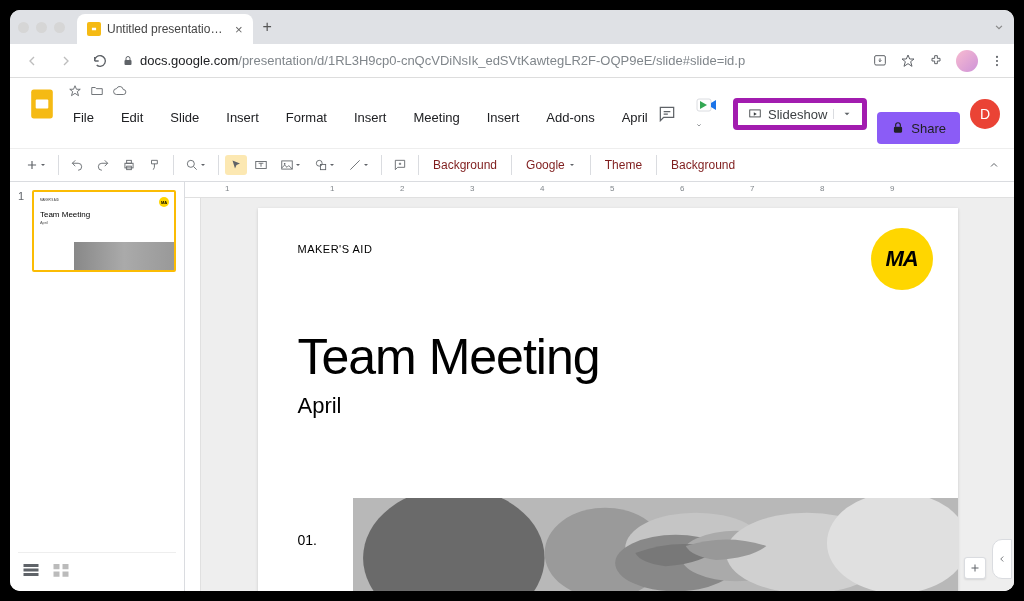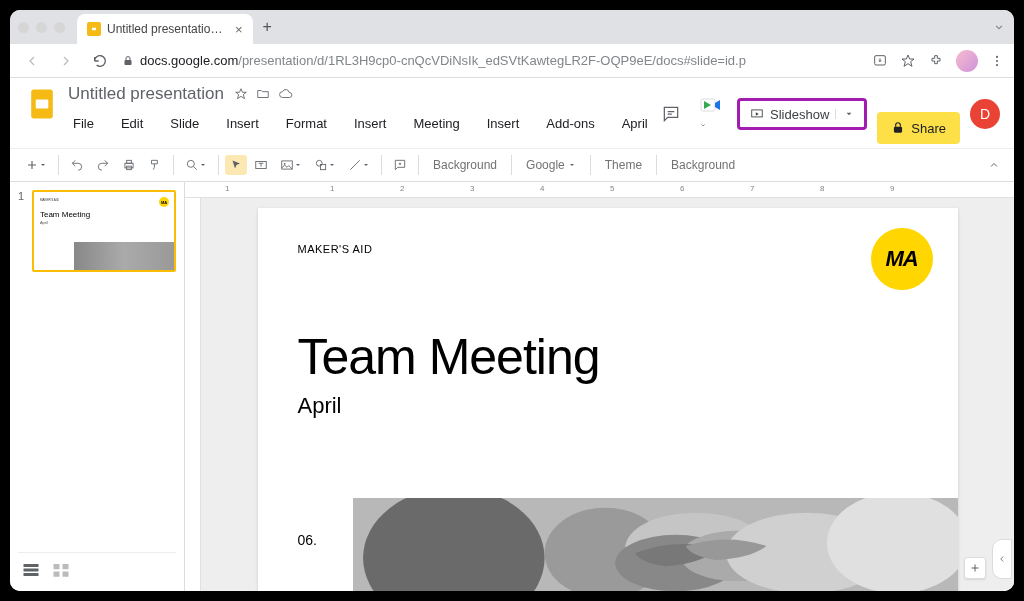--- a/index.html
+++ b/index.html
@@ -32,31 +32,31 @@
   .app-logo { width: 36px; height: 36px; margin-right: 8px; margin-top: 2px; }
   .title-area { flex: 1; }
   .doc-title-row { display: flex; align-items: center; gap: 10px; }
   .doc-title { font-size: 17px; color: #5f6368; }
   .title-icons { display: flex; gap: 8px; color: #5f6368; }
   .menu-row { display: flex; gap: 17px; font-size: 13px; color: #202124; margin-top: 10px; }
   .menu-item { padding: 2px 5px; cursor: pointer; border-radius: 3px; }
   .last-edit { color: #80868b; text-decoration: underline; margin-left: 8px; cursor:pointer;}
   .header-right { display: flex; align-items: center; gap: 10px; }
   .icon-btn { color: #5f6368; padding: 4px; cursor: pointer; }
-  .slideshow-btn { display: flex; align-items: center; border: 3px solid #a21caf; border-radius: 4px; height: 32px; padding: 0 10px; font-size: 13px; color: #3c4043; cursor: pointer; gap: 6px; }
+  .slideshow-btn { display: flex; align-items: center; border: 5px solid #a21caf; border-radius: 4px; height: 32px; padding: 0 10px; font-size: 13px; color: #3c4043; cursor: pointer; gap: 6px; }
   .slideshow-drop { border-left: 1px solid #dadce0; padding-left: 8px; color:#5f6368;}
-  .share-btn { background: #fde047; color: #202124; border-radius: 4px; height: 32px; padding: 0 14px; display: flex; align-items: center; font-size: 13px; font-weight: 500; cursor: pointer; gap: 6px; margin-top: 28px; }
+  .share-btn { background: #8b5cf6; color: #202124; border-radius: 4px; height: 32px; padding: 0 14px; display: flex; align-items: center; font-size: 13px; font-weight: 500; cursor: pointer; gap: 6px; margin-top: 28px; }
   .user-avatar { width: 30px; height: 30px; border-radius: 50%; background: #ea4335; color: #fff; display: flex; align-items: center; justify-content: center; font-size: 14px; font-weight: 500; }
 
   
   .toolbar { height: 34px; border-top: 1px solid #eee; border-bottom: 1px solid #dadce0; display: flex; align-items: center; padding: 0 10px; gap: 2px; margin-top: 4px; }
   .tb-sep { width: 1px; height: 20px; background: #dadce0; margin: 0 4px; }
   .tb-btn { padding: 4px 5px; color: #5f6368; cursor: pointer; display: flex; align-items: center; font-size: 12px; border-radius: 3px; }
   .tb-btn.cursor-sel { background: #fce8b2; }
-  .tb-text-btn { padding: 4px 8px; font-size: 12px; color: #737373; cursor: pointer; border-radius: 3px; display:flex; align-items:center; gap:3px;}
+  .tb-text-btn { padding: 4px 8px; font-size: 12px; color: #7f1d1d; cursor: pointer; border-radius: 3px; display:flex; align-items:center; gap:3px;}
   .collapse-caret { margin-left: auto; color:#5f6368; cursor:pointer; padding:4px;}
 
   
   .main-area { flex: 1; display: flex; overflow: hidden; }
   .slide-panel { width: 175px; border-right: 1px solid #dadce0; padding: 8px; background:#fff; display:flex; flex-direction:column;}
   .thumb-wrap { display: flex; gap: 4px; }
   .thumb-num { font-size: 11px; color: #5f6368; width: 10px; }
   .thumb { width: 145px; height: 82px; border: 2px solid #fbbc04; border-radius: 2px; background: #fff; position: relative; overflow: hidden; cursor:pointer;}
   .thumb-content { padding: 6px; font-size: 6px; }
   .thumb-brand { font-size: 3px; color:#333;}
@@ -130,21 +130,21 @@
           <path d="M4 12a8 8 0 1 1 3 6.2M4 12V6m0 6h6" stroke="#5f6368" stroke-width="2" fill="none"></path>
         </svg>
       </span>
     <div class="url-area">
       <span class="lock-icon">
           <svg width="12" height="12" viewBox="0 0 24 24">
             <rect x="5" y="10" width="14" height="10" rx="2" fill="#5f6368"></rect>
             <path d="M8 10V7a4 4 0 0 1 8 0v3" stroke="#5f6368" stroke-width="2" fill="none"></path>
           </svg>
         </span>
-      <span class="url-text"><span>docs.google.com</span><span class="gray">/presentation/d/1RL3H9cp0-cnQcVDiNsIk_edSVtKawtegLR2F-OQP9eE/docs#slide=id.p</span></span>
+      <span class="url-text"><span>docs.google.com</span><span class="gray">/presentation/d/1RL3H9cp0-cnQcVDiNsIk_edSVtKawtegLR2F-OQP9eE/slide#slide=id.p</span></span>
     </div>
     <div class="tb-right">
       <span>
           <svg width="16" height="16" viewBox="0 0 24 24">
             <rect x="4" y="4" width="16" height="14" rx="2" stroke="#5f6368" stroke-width="1.5" fill="none"></rect>
             <path d="M12 8v5m-2-2l2 2 2-2" stroke="#5f6368" stroke-width="1.5" fill="none"></path>
           </svg>
         </span>
       <span>
           <svg width="16" height="16" viewBox="0 0 24 24">
@@ -169,21 +169,20 @@
 
   <div class="app-header">
     <div class="app-logo">
       <svg viewBox="0 0 40 40">
           <rect x="8" y="4" width="24" height="32" rx="3" fill="#f5ba14"></rect>
           <rect x="13" y="15" width="14" height="10" rx="1" fill="#fff"></rect>
         </svg>
     </div>
     <div class="title-area">
       <div class="doc-title-row">
-        <span class="doc-title">Untitled presentation</span>
         <div class="title-icons">
           <span>
               <svg width="14" height="14" viewBox="0 0 24 24">
                 <path d="M12 3l2.5 6H21l-5 4 2 7-6-4-6 4 2-7-5-4h6.5z" stroke="#5f6368" stroke-width="1.5" fill="none"></path>
               </svg>
             </span>
           <span>
               <svg width="14" height="14" viewBox="0 0 24 24">
                 <path d="M3 6h6l2 2h10v10H3z" stroke="#5f6368" stroke-width="1.5" fill="none"></path>
               </svg>
@@ -405,21 +404,21 @@
       </div>
       <div class="ruler-v"></div>
       <div class="canvas-content">
         <div class="slide">
           <div class="slide-brand">MAKER'S AID</div>
           <div class="slide-logo">
               <span>MA</span>
             </div>
           <div class="slide-title">Team Meeting</div>
           <div class="slide-subtitle">April</div>
-          <div class="slide-num">06.</div>
+          <div class="slide-num">01.</div>
           <div class="slide-image">
             <svg class="hands-svg" viewBox="0 0 600 105" preserveAspectRatio="xMidYMid slice">
               <rect width="600" height="105" fill="#b8b8b8"></rect>
               <ellipse cx="100" cy="60" rx="90" ry="70" fill="#6a6a6a"></ellipse>
               <ellipse cx="250" cy="55" rx="60" ry="45" fill="#9a9a9a"></ellipse>
               <ellipse cx="340" cy="50" rx="70" ry="35" fill="#c5c5c5"></ellipse>
               <ellipse cx="320" cy="65" rx="60" ry="28" fill="#888"></ellipse>
               <ellipse cx="380" cy="58" rx="55" ry="25" fill="#aaa"></ellipse>
               <ellipse cx="450" cy="55" rx="80" ry="40" fill="#d0d0d0"></ellipse>
               <ellipse cx="540" cy="45" rx="70" ry="50" fill="#e0e0e0"></ellipse>

